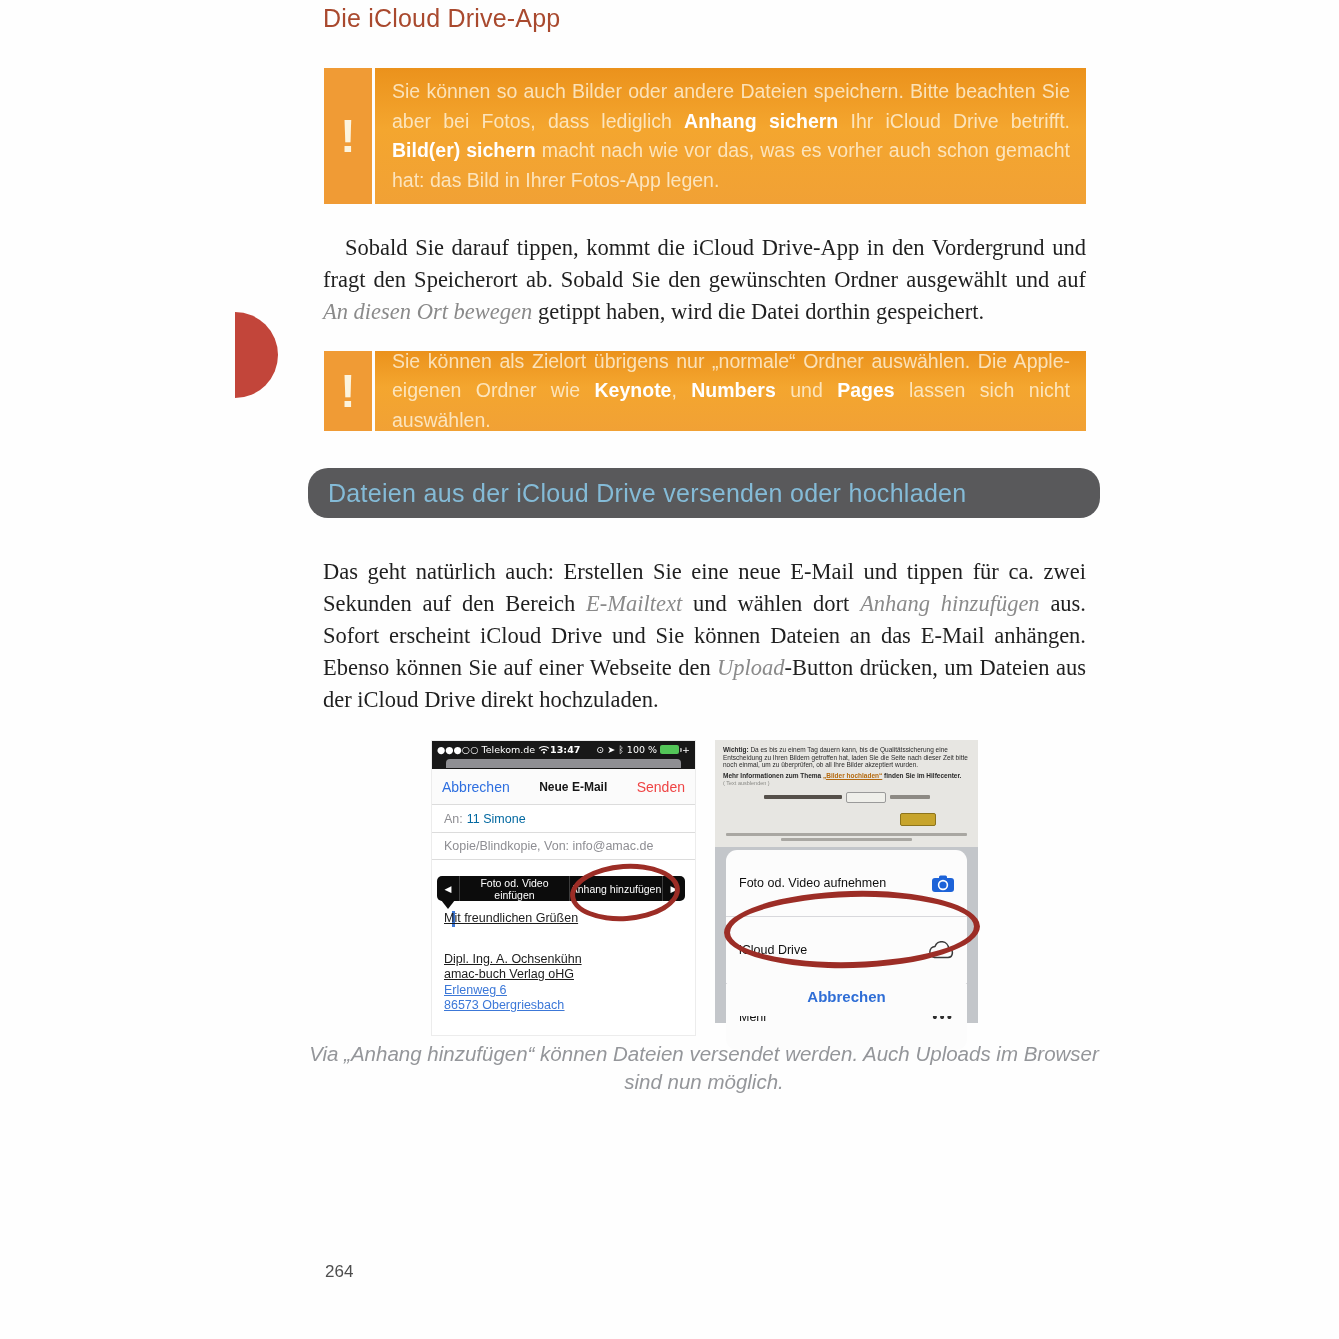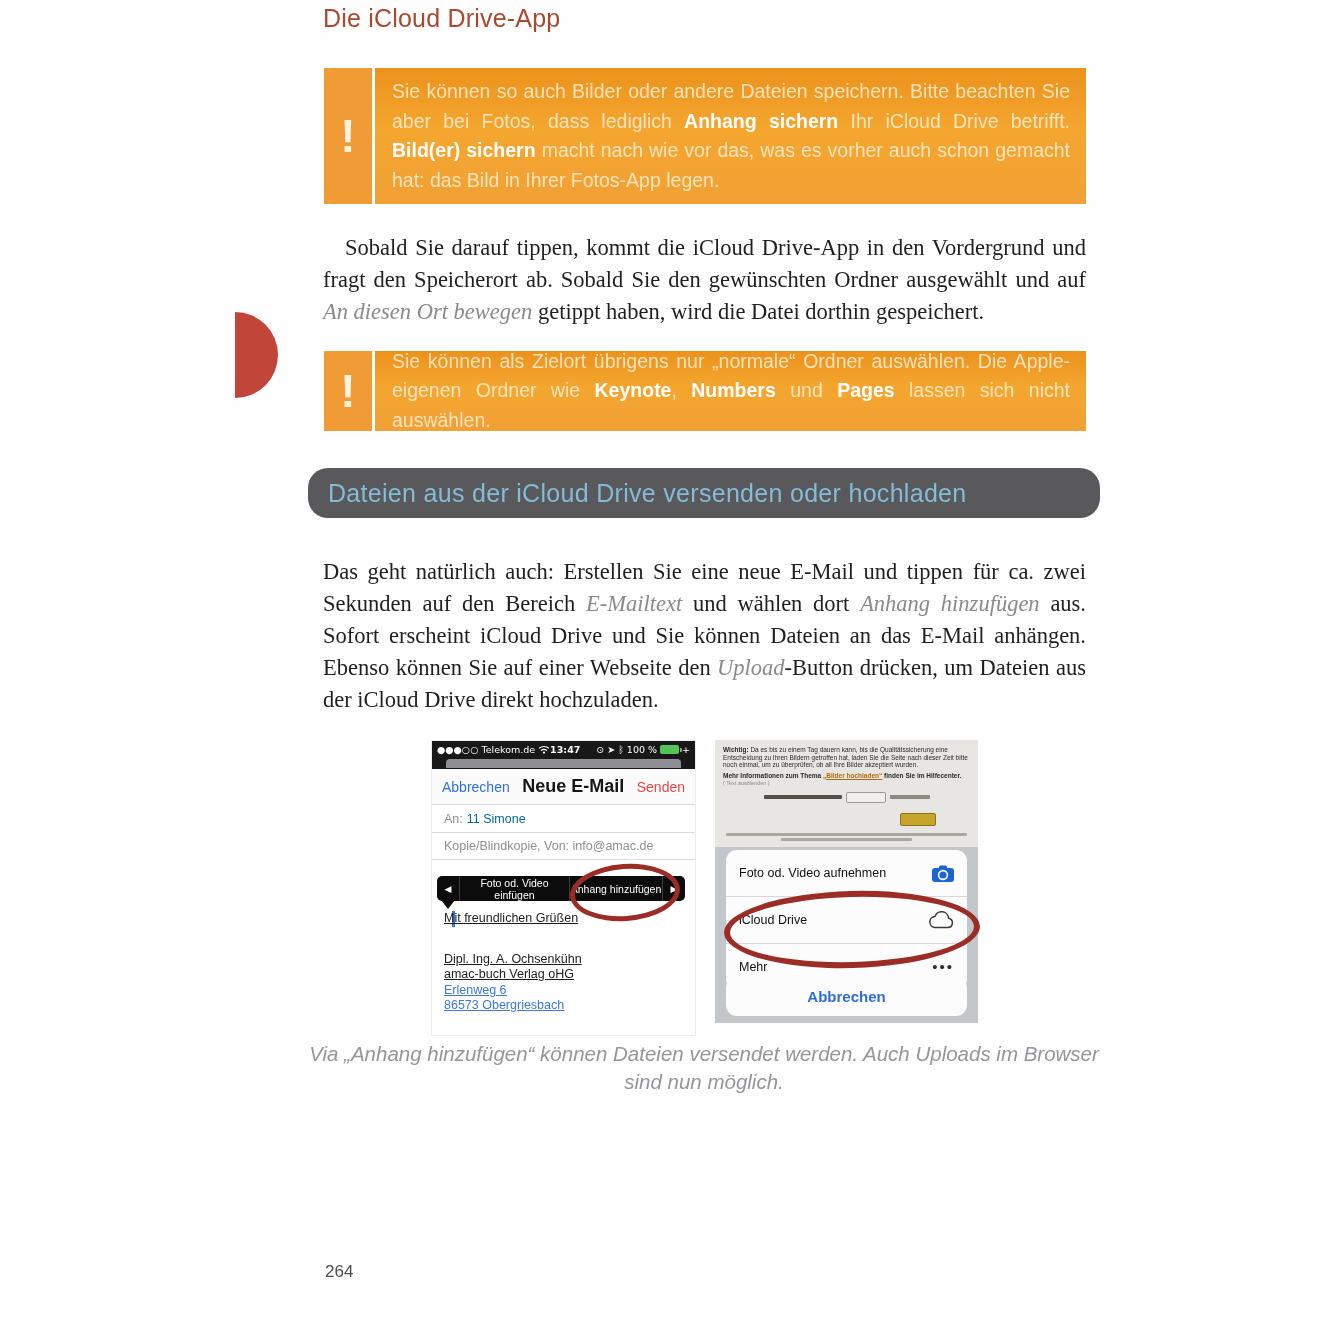--- a/index.html
+++ b/index.html
@@ -48,21 +48,21 @@
   .lp-status .grp{display:flex;align-items:center;gap:3px;}
   .lp-status .l{flex:1;}
   .lp-status .r{flex:1;justify-content:flex-end;}
   .lp-cardtop{position:absolute;bottom:1px;left:14px;right:14px;height:9px;background:#8F8F93;
               border-radius:4px 4px 0 0;}
   .bat{width:19px;height:9px;background:#53C558;border-radius:2px;position:relative;display:inline-block;}
   .bat::after{content:"";position:absolute;right:-3px;top:2.5px;width:2px;height:4px;background:#9a9a9a;border-radius:0 1px 1px 0;}
   .lp-nav{height:35px;display:flex;align-items:center;justify-content:space-between;
           padding:0 10px;background:#FBFBFB;font-size:14px;}
   .lp-nav .cancel{color:#2E6FE0;}
-  .lp-nav .title{font-weight:700;color:#161616;font-size:18px;}
+  .lp-nav .title{font-weight:700;color:#161616;font-size:12px;}
   .lp-nav .send{color:#ef4444;}
   .lp-sep{height:1px;background:#DCDCDC;}
   .lp-row{display:flex;align-items:center;padding:0 12px;font-size:12.5px;gap:4px;}
   .lp-to{height:27px;}
   .lp-cc{height:26px;color:#8E8E93;}
   .gray{color:#8E8E93;} .blue{color:#0369a1;}
   .lp-menu{position:absolute;left:5px;top:135px;width:248px;height:25px;background:#0C0C0C;
            border-radius:5px;display:flex;align-items:center;color:#fff;font-size:10.5px;}
   .lp-menu .arr{width:22px;text-align:center;font-size:9px;flex:none;}
   .lp-menu .mdiv{width:1px;height:25px;background:#3D3D3D;flex:none;}
@@ -86,21 +86,21 @@
   .rp-web .hide{margin-top:1px;font-size:5.5px;color:#8A8A86;}
   .rp-form{margin-top:4px;display:flex;align-items:center;justify-content:center;gap:4px;}
   .rp-form .bar{height:4px;background:#55504A;border-radius:1px;}
   .mini-btn{width:38px;height:9px;background:#EFEFEA;border:1px solid #9A9A9A;border-radius:2px;}
   .gold-btn{position:absolute;right:42px;bottom:21px;width:34px;height:11px;background:#C7A42C;
             border:1px solid #8D741C;border-radius:2px;}
   .rp-footer{position:absolute;left:6px;right:6px;bottom:4px;}
   .rp-footer .fbar{height:3px;background:#A9A7A2;border-radius:1px;margin:2px auto;}
   .rp-card{position:absolute;left:11px;width:241px;top:110px;background:#FCFCFC;border-radius:11px;overflow:hidden;}
   .rp-rowitem{height:30px;display:flex;align-items:center;justify-content:space-between;
-              padding:8px 13px;font-size:12.5px;color:#0F0F0F;border-bottom:1px solid #D8D8DC;}
+              padding:18px 13px;font-size:12.5px;color:#0F0F0F;border-bottom:1px solid #D8D8DC;}
   .rp-rowitem:last-child{border-bottom:none;}
   .rp-cancel{position:absolute;left:11px;width:241px;top:237px;height:39px;background:#FCFCFC;
              border-radius:11px;display:flex;align-items:center;justify-content:center;
              color:#2F6ED6;font-weight:700;font-size:15px;}
   .rp-ellipse{position:absolute;left:9px;top:151px;width:244px;height:65px;border:6px solid #9C2D26;
               border-radius:50%;transform:rotate(-1.5deg);z-index:5;}
   .dots{font-size:15px;letter-spacing:2px;color:#2E2E2E;line-height:10px;}
 
   
   .caption{left:294px;top:1040px;width:820px;text-align:center;font-size:20.5px;line-height:28px;

